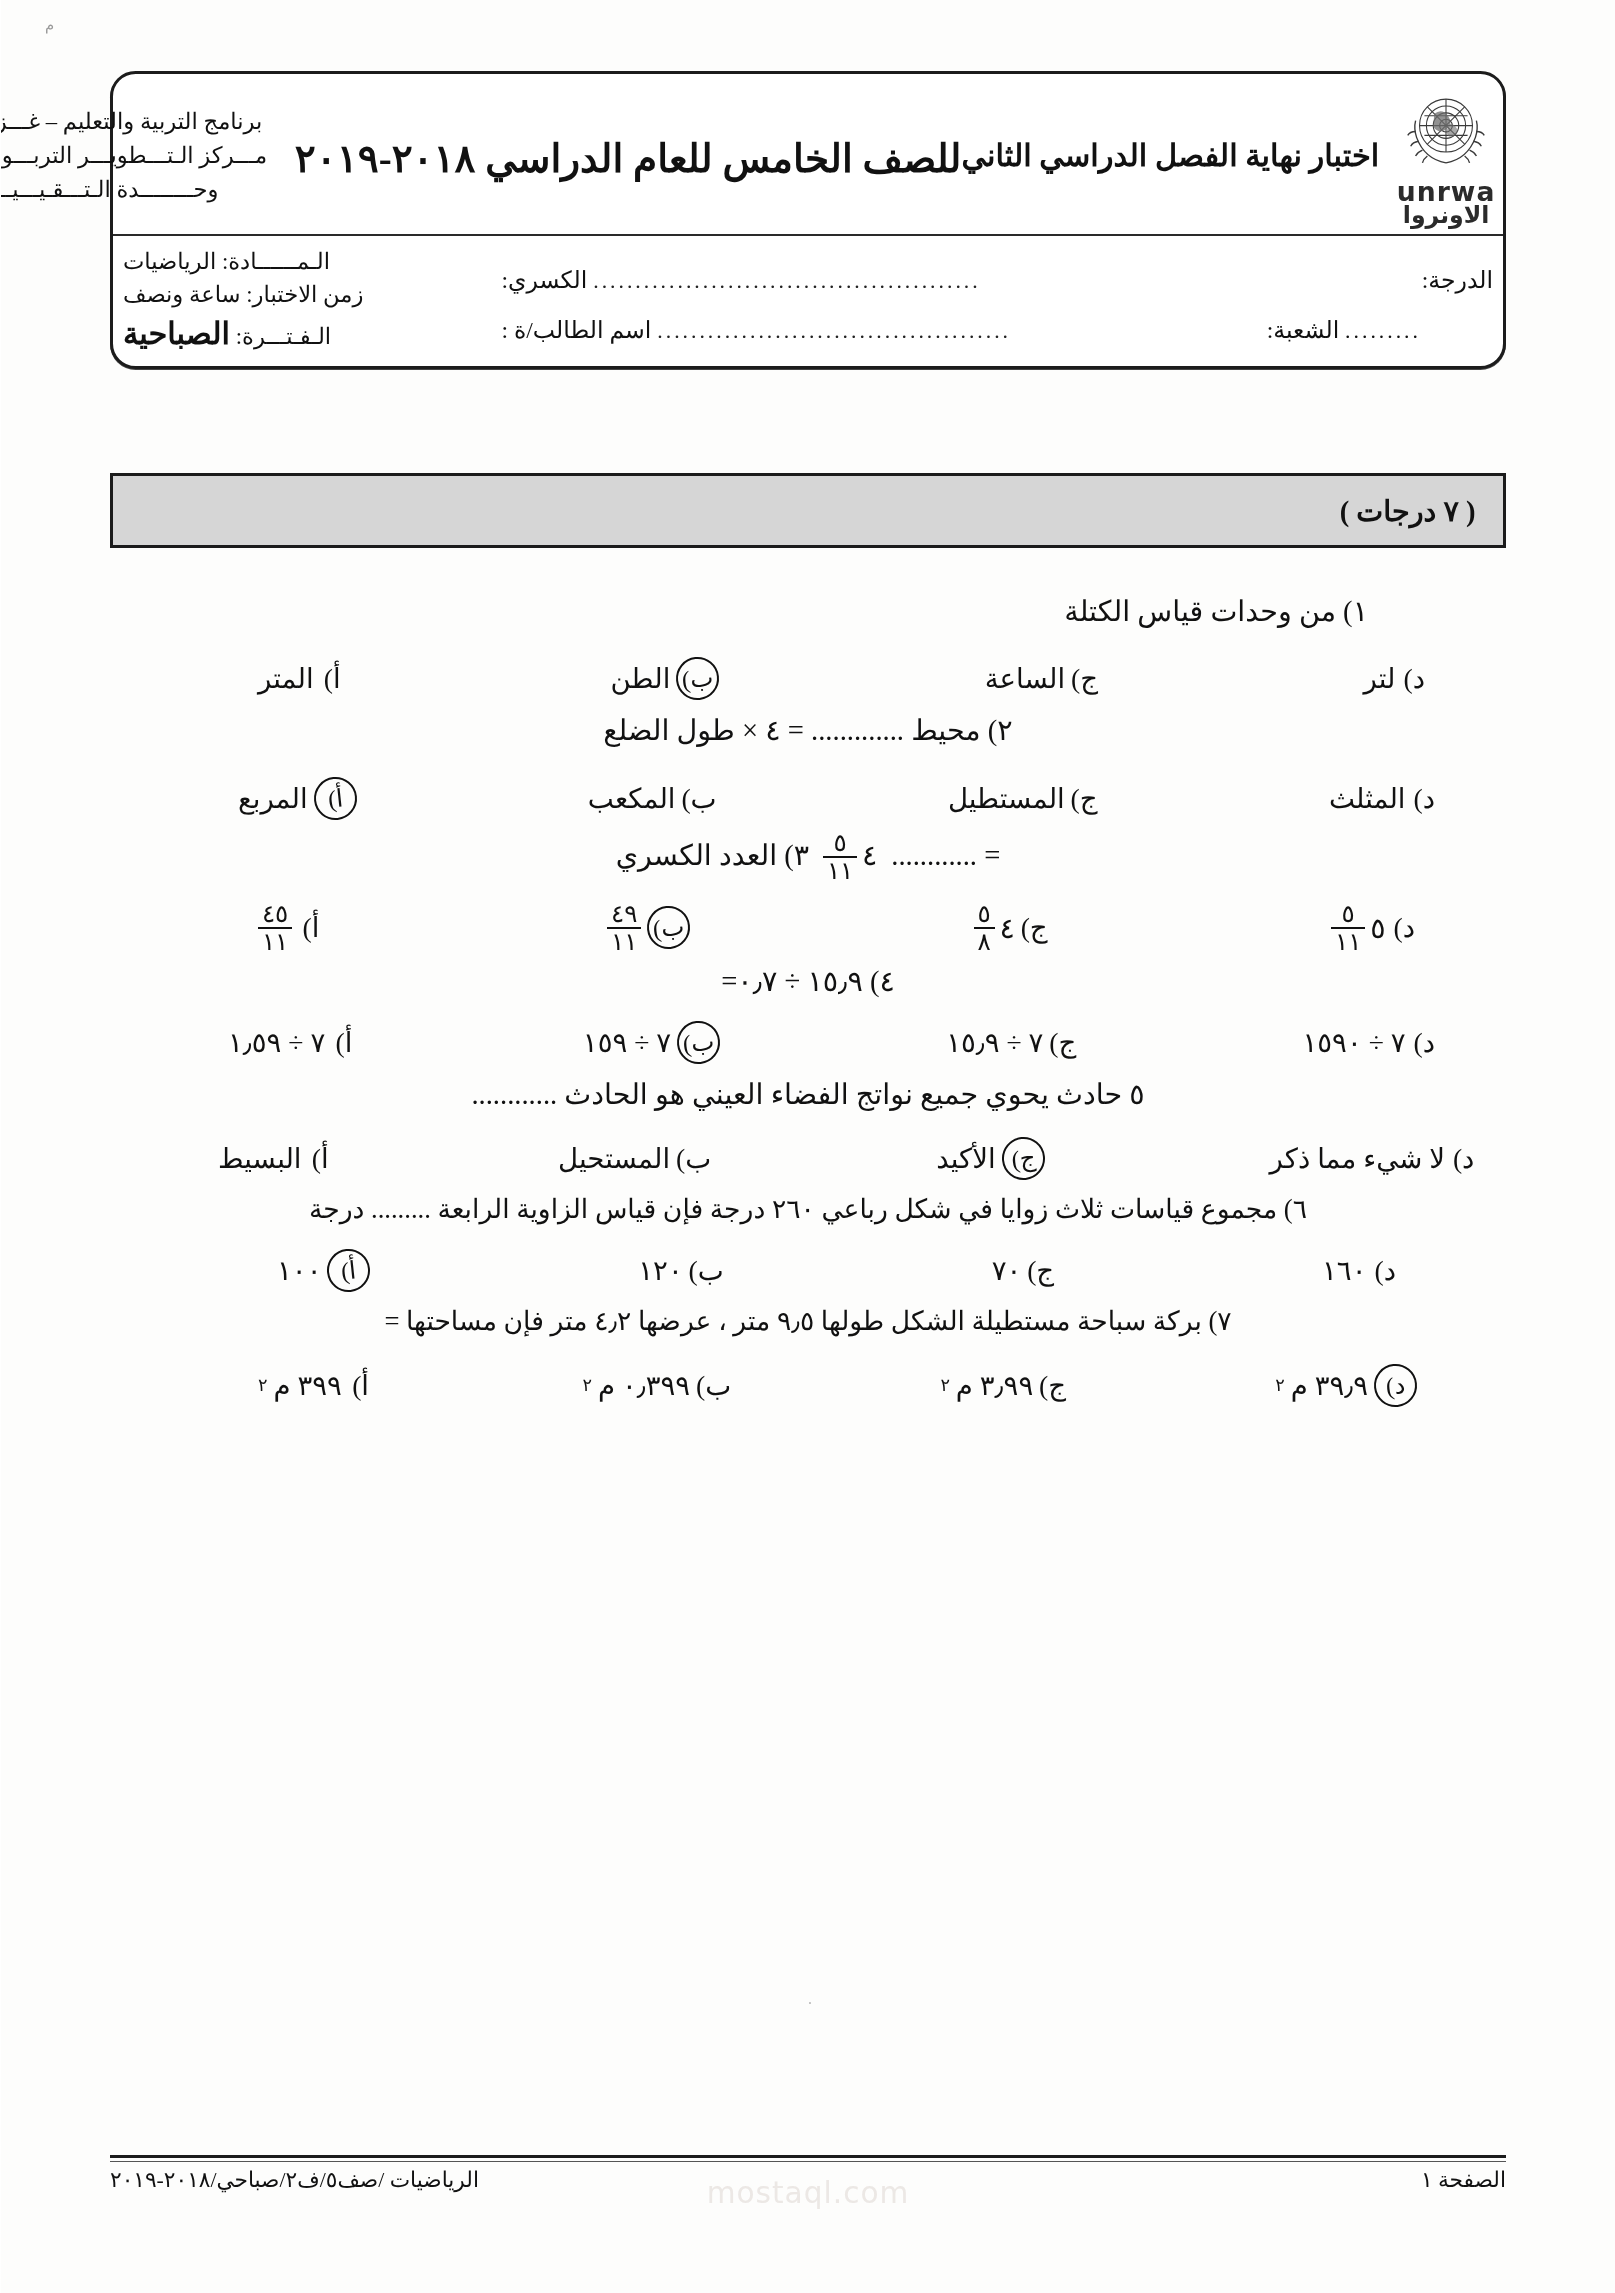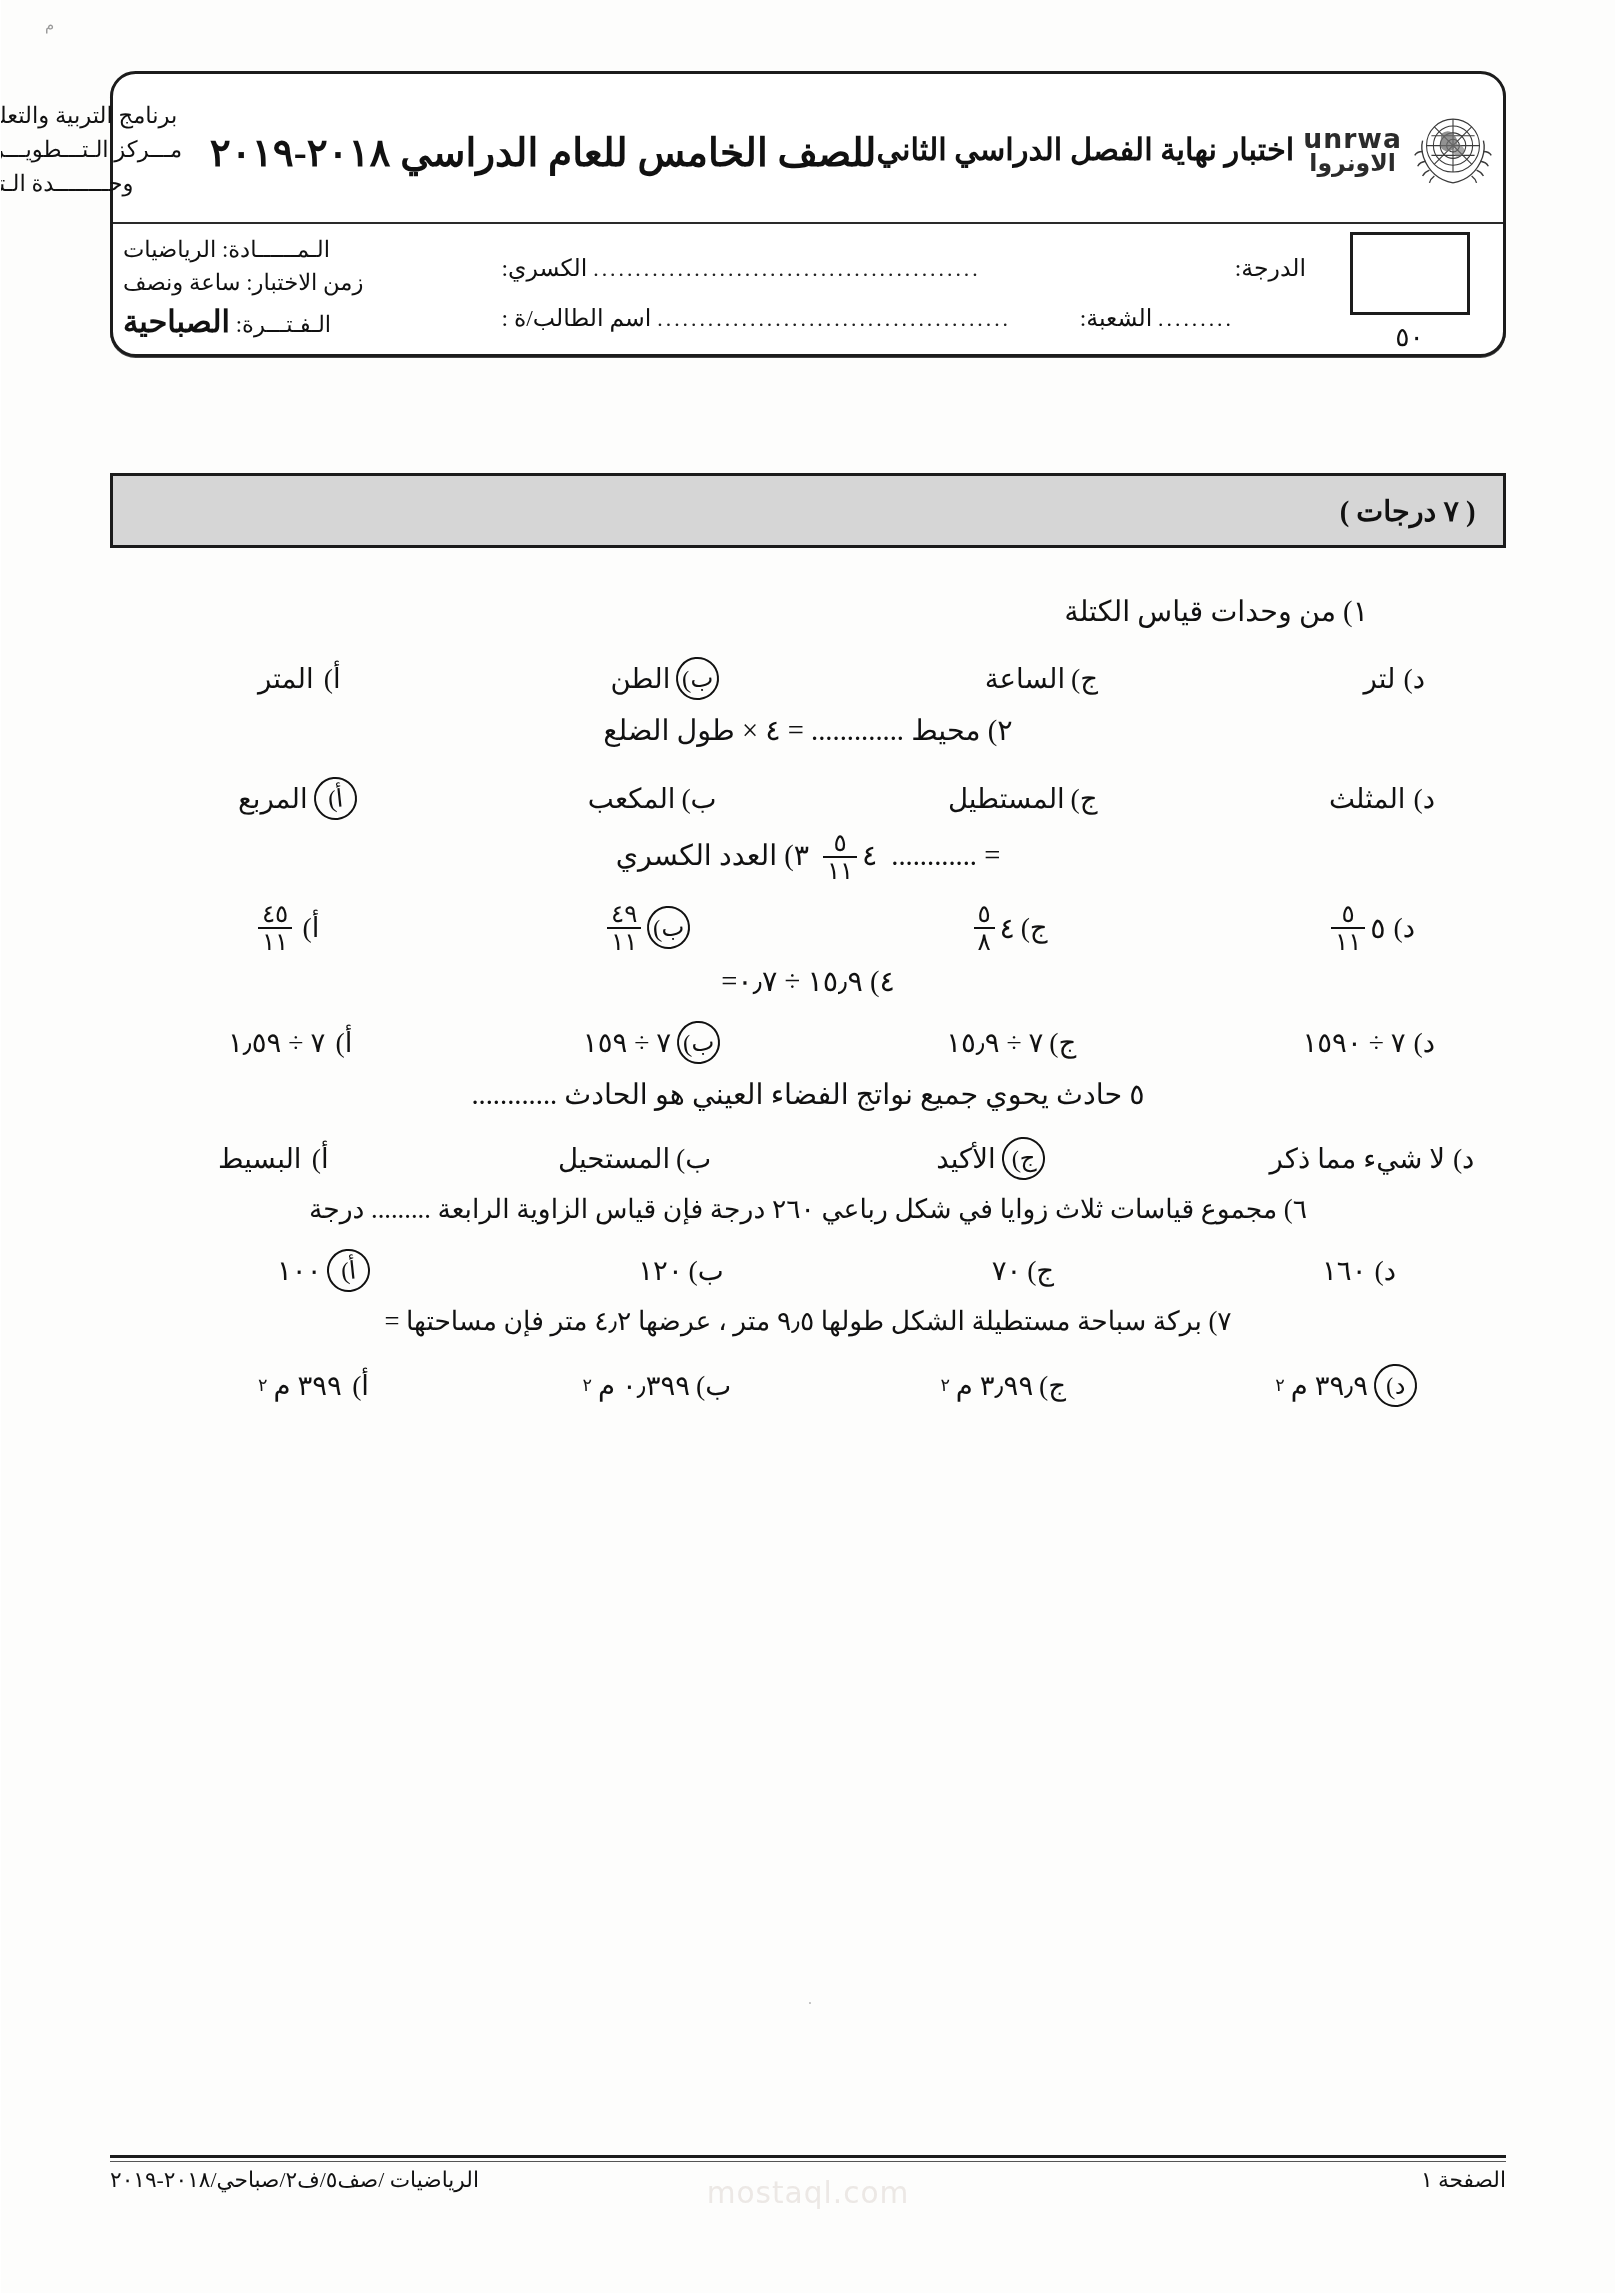--- a/index.html
+++ b/index.html
@@ -35,21 +35,21 @@
   }
   .header-top {
     display: flex;
     align-items: stretch;
     border-bottom: 2px solid #2a2a2a;
     min-height: 148px;
   }
   .logo-cell {
     width: 187px;
     display: flex;
-    flex-direction: row;
+    flex-direction: column;
     align-items: center;
     justify-content: center;
     padding: 9.9px 5.9px 5.9px 5.9px;
   }
   .un-emblem {
     width: 102px;
     height: 93px;
     position: relative;
   }
   .unrwa-word {
@@ -397,24 +397,20 @@
 
       <div class="dept-cell">
         <div>برنامج التربية والتعليم – غـــزة</div>
         <div>مـــركز الـتـــطويـــر التربـــوي</div>
         <div>وحــــــــدة الـتـــقـيـــيــم</div>
       </div>
     </div>
 
     <div class="header-bottom">
 
-      <div class="grade-cell">
-        <div class="grade-box"></div>
-        <div class="grade-value">٥٠</div>
-      </div>
 
       <div class="fields-cell">
         <div class="field-row">
           <span class="grade-label">الدرجة:</span>
           <span class="dots-fill">..............................................</span>
           <span class="field-label">الكسري:</span>
         </div>
         <div class="field-row">
           <span class="dots-short">.........</span>
           <span class="field-label">الشعبة:</span>

